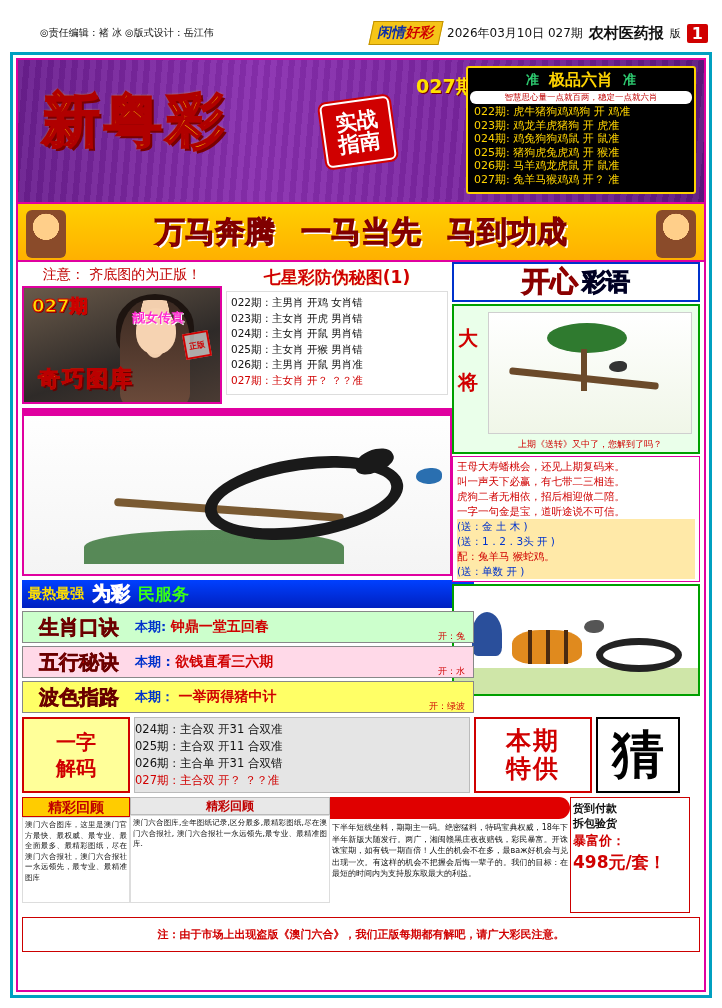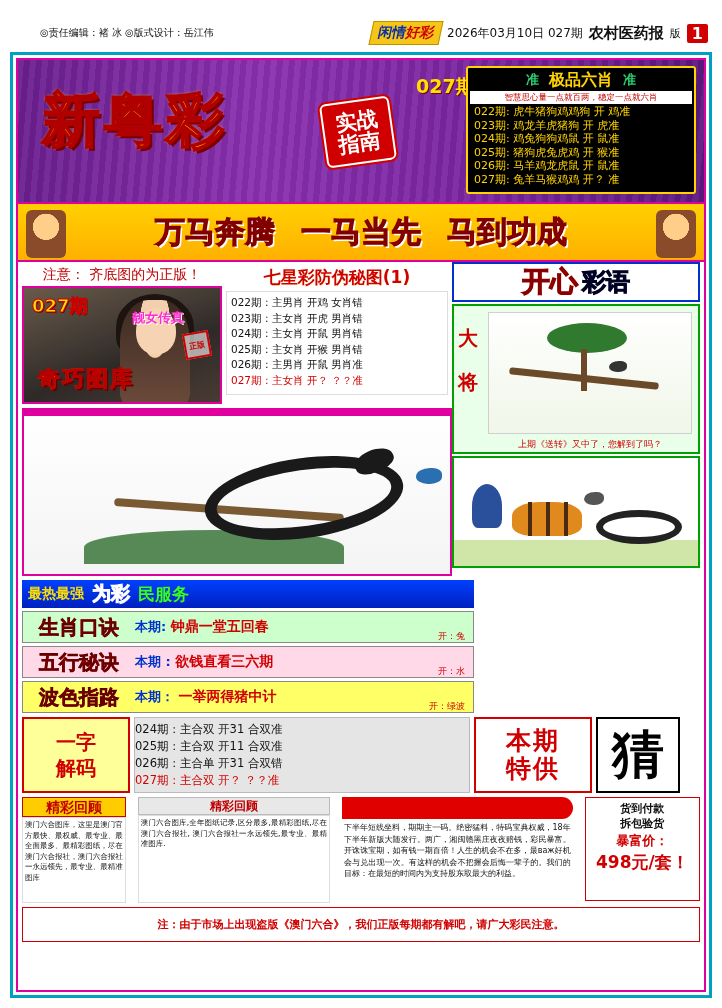--- a/index.html
+++ b/index.html
@@ -84,21 +84,21 @@
     position:absolute; right:8px; top:6px; width:230px; height:128px;
     background:#000; border:2px solid #ffd400; border-radius:3px; padding:2px;
   }
   .sixbox-title {
     display:flex; align-items:center; justify-content:center; gap:10px;
     color:#ffd400; font-size:16px; font-weight:bold; height:20px;
   }
   .sixbox-title .zhun{ color:#2ecc71; font-size:13px; }
   .sixbox-sub {
     background:#fff; color:#c00000; font-size:8.5px; text-align:center;
-    line-height:12px; height:13px; margin:1px 0;
+    line-height:12px; height:13px; margin:1px 0;border-radius:6px;
   }
   .sixrow {
     font-size:11px; color:#ffd400; line-height:13.5px; padding-left:4px;
     white-space:nowrap;
   }
 
   
   .slogan {
     height:60px; background:linear-gradient(#ffd000,#ffb000);
     border-top:2px solid #e000a0; border-bottom:2px solid #e000a0;
@@ -330,21 +330,21 @@
   .tg-snake{
     position:absolute; right:16px; top:52px; width:86px; height:34px;
     border:7px solid #222; border-radius:50%;
   }
   .tg-bird{
     position:absolute; left:130px; top:34px; width:20px; height:13px;
     background:#555; border-radius:60% 40% 50% 50%;
   }
 
   
-  .bottom { display:flex; margin:2px 4px 4px 4px; gap:12px; }
+  .bottom { display:flex; margin:2px 4px 4px 4px; gap:0; }
   .bcol1 { width:108px; }
   .bcol2 { width:200px; }
   .bcol3 { width:240px; }
   .bcol4 { width:120px; }
 
   .bhead {
     background:#ffcc00; border:1px solid #c00; text-align:center;
     font-size:14px; font-weight:bold; color:#c00000; height:20px; line-height:18px;
   }
   .btext {
@@ -360,22 +360,21 @@
     border:1px solid #ddd; height:88px; overflow:hidden;
   }
   .redblob {
     height:22px; background:#e00000; border-radius:0 12px 12px 0;
   }
   .bmid-text {
     font-size:8px; line-height:11.5px; color:#111; padding:3px 2px; text-align:justify;
     height:84px; overflow:hidden;
   }
   .bprice {
-    border:1px solid #c00; background:#fff; height:104px; padding:3px 2px;
-    text-align:center;
+    border:1px solid #c00; background:#fff; height:116px; padding:3px 2px;
   }
   .bprice .l1 { font-size:11px; font-weight:bold; color:#111; line-height:15px;}
   .bprice .l2 { font-size:13px; font-weight:bold; color:#d00000; line-height:20px;}
   .bprice .l3 { font-size:17px; font-weight:bold; color:#d00000; line-height:22px;}
 
   .footer-note {
     margin:0 4px 3px 4px; border:1px solid #c00; background:#fff;
     text-align:center; font-size:11px; color:#d00000; padding:9px; font-weight:bold;
   }
 </style>
@@ -447,20 +446,30 @@
           </div>
           <div class="pic">
             <div class="dj-tree"></div>
             <div class="dj-trunk"></div>
             <div class="dj-branch"></div>
             <div class="dj-bird"></div>
           </div>
           <div class="cap">上期《送转》又中了，您解到了吗？</div>
         </div>
 
+        <div class="poem">
+          <div>王母大寿蟠桃会，还见上期复码来。</div>
+          <div>叫一声天下必赢，有七带二三相连。</div>
+          <div>虎狗二者无相依，招后相迎做二陪。</div>
+          <div>一字一句金是宝，道听途说不可信。</div>
+          <div class="b band">(送：金 土 木 )</div>
+          <div class="b band">(送：1．2．3头 开 )</div>
+          <div class="band">配：兔羊马 猴蛇鸡。</div>
+          <div class="b band">(送：单数 开 )</div>
+        </div>
 
         <div class="tigerbox">
           <div class="tg-ground"></div>
           <div class="tg-person"></div>
           <div class="tg-tiger">
                 <div class="tg-stripe" style="left:16px"></div>
                 <div class="tg-stripe" style="left:34px"></div>
                 <div class="tg-stripe" style="left:52px"></div>
               </div>
           <div class="tg-bird"></div>

